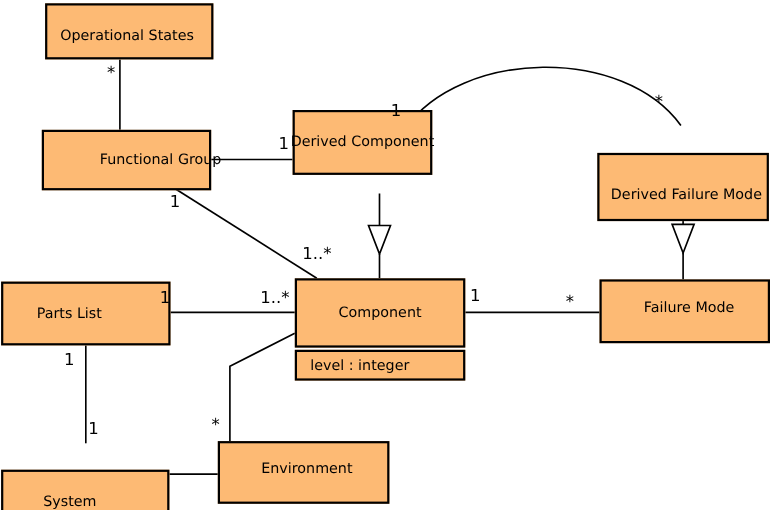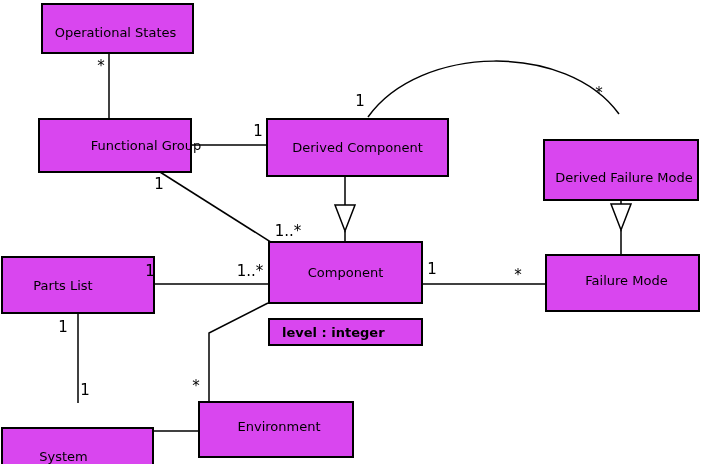--- a/index.html
+++ b/index.html
@@ -30,31 +30,30 @@
   }
   .connectors polygon {
     fill: #ffffff;
     stroke: #000000;
     stroke-width: 1.5;
   }
   .uml-box {
     position: absolute;
     box-sizing: border-box;
     border: 2px solid #000000;
-    background: #d946ef;
+    background: #fdba74;
     display: flex;
     align-items: center;
     justify-content: center;
     font-size: 13px;
     white-space: nowrap;
   }
   .uml-box.attr-compartment {
     justify-content: flex-start;
     padding-left: 12px;
-    font-weight: bold;
   }
   .mult {
     position: absolute;
     transform: translate(-50%, -50%);
     font-size: 15px;
     line-height: 1;
     white-space: nowrap;
     background: transparent;
   }
 </style>
@@ -80,33 +79,33 @@
   </svg>
 
   <div class="uml-box" style="left:41px; top:3px; width:153px; height:51px;">
     <span style="transform:translate(-2px,4px);">Operational States</span>
   </div>
 
   <div class="uml-box" style="left:38px; top:118px; width:154px; height:55px;padding-left:48px;">
     <span style="transform:translate(7px,0);">Functional Group</span>
   </div>
 
-  <div class="uml-box" style="left:266px; top:118px; width:183px; height:59px;text-align:right;">
+  <div class="uml-box" style="left:266px; top:100px; width:127px; height:59px;text-align:right;">
     <span>Derived Component</span>
   </div>
 
   <div class="uml-box" style="left:543px; top:115px; width:156px; height:62px;margin-top:24px;">
     <span style="transform:translate(3px,7px);">Derived Failure Mode</span>
   </div>
 
   <div class="uml-box" style="left:1px; top:256px; width:154px; height:58px;">
     <span style="transform:translate(-15px,0);">Parts List</span>
   </div>
 
-  <div class="uml-box" style="left:268px; top:241px; width:155px; height:63px;">
+  <div class="uml-box" style="left:268px; top:253px; width:155px; height:63px;">
     <span>Component</span>
   </div>
   <div class="uml-box attr-compartment" style="left:268px; top:318px; width:155px; height:28px;">
     <span>level : integer</span>
   </div>
 
   <div class="uml-box" style="left:545px; top:254px; width:155px; height:58px;">
     <span style="transform:translate(4px,-3px);">Failure Mode</span>
   </div>
 

